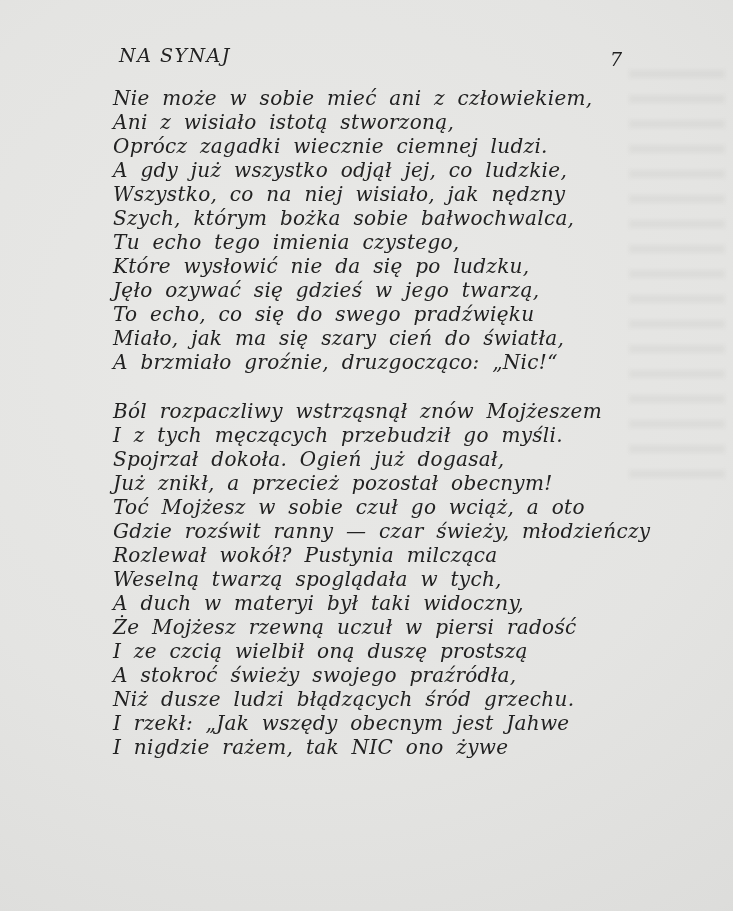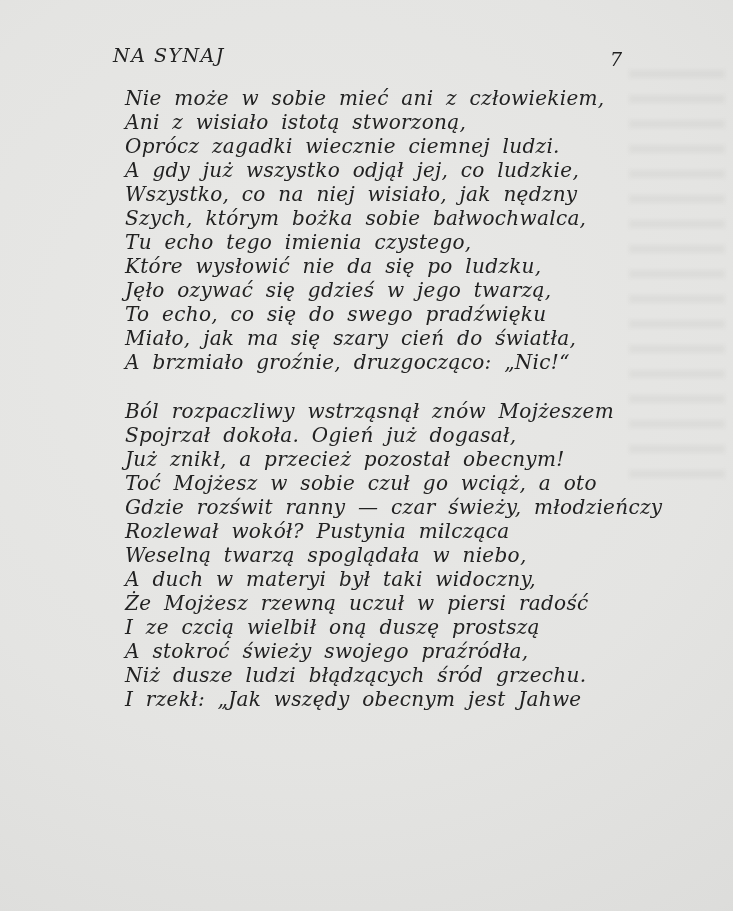--- a/index.html
+++ b/index.html
@@ -41,29 +41,30 @@
   }
   .header-row {
     position: relative;
     height: 24px;
     margin-bottom: 18px;
   }
   .running-title {
     font-size: 19px;
     letter-spacing: 1.5px;
     font-style: italic;
+    margin-left: 6px;
   }
   .page-num {
     position: absolute;
     left: 497px;
     top: 4px;
     font-size: 19px;
   }
   .stanza {
-    margin: 12px;
+    margin: 0;
   }
   .stanza + .stanza {
     margin-top: 25px;
   }
   .line {
     font-size: 20px;
     line-height: 24px;
     word-spacing: 6px;
     letter-spacing: 0.3px;
     white-space: nowrap;
@@ -104,42 +105,44 @@
 
         <div class="line">Miało, jak ma się szary cień do światła,</div>
 
         <div class="line">A brzmiało groźnie, druzgocząco:  „Nic!“</div>
       </div>
 
     <div class="stanza">
 
         <div class="line">Ból rozpaczliwy wstrząsnął znów Mojżeszem</div>
 
+        <div class="line">I z tych męczących przebudził go myśli.</div>
 
         <div class="line">Spojrzał dokoła.  Ogień już dogasał,</div>
 
 
         <div class="line">Już znikł, a przecież pozostał obecnym!</div>
 
         <div class="line">Toć Mojżesz w sobie czuł go wciąż, a oto</div>
 
 
         <div class="line">Gdzie rozświt ranny — czar świeży, młodzieńczy</div>
 
         <div class="line">Rozlewał wokół?  Pustynia milcząca</div>
 
-        <div class="line">Weselną twarzą spoglądała w niebo,</div>
+        <div class="line">Weselną twarzą spoglądała w tych,</div>
 
         <div class="line">A duch w materyi był taki widoczny,</div>
 
         <div class="line">Że Mojżesz rzewną uczuł w piersi radość</div>
 
         <div class="line">I ze czcią wielbił oną duszę prostszą</div>
 
         <div class="line">A stokroć świeży swojego praźródła,</div>
 
         <div class="line">Niż dusze ludzi błądzących śród grzechu.</div>
 
         <div class="line">I rzekł:  „Jak wszędy obecnym jest Jahwe</div>
 
+        <div class="line">I nigdzie rażem, tak NIC ono żywe</div>
       </div>
   </div>
 </div>
 
 </body></html>

